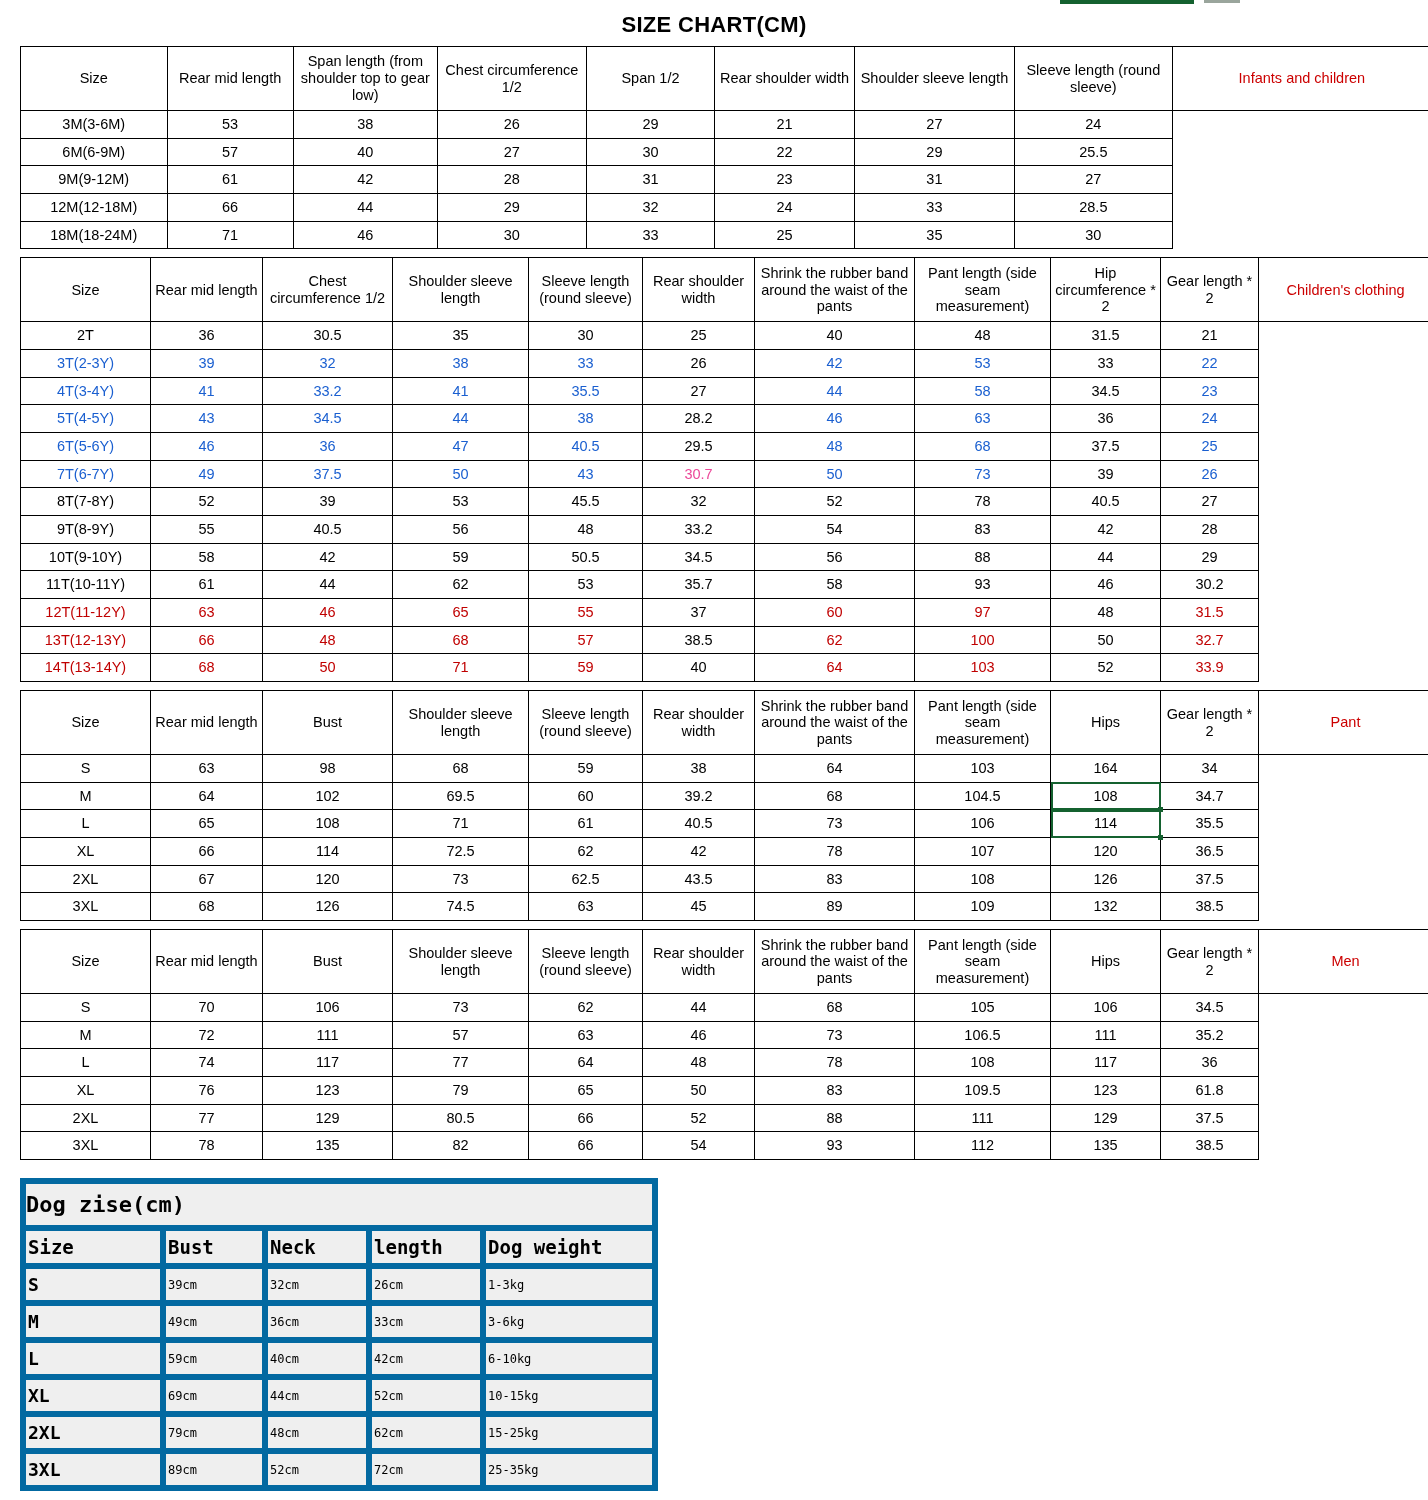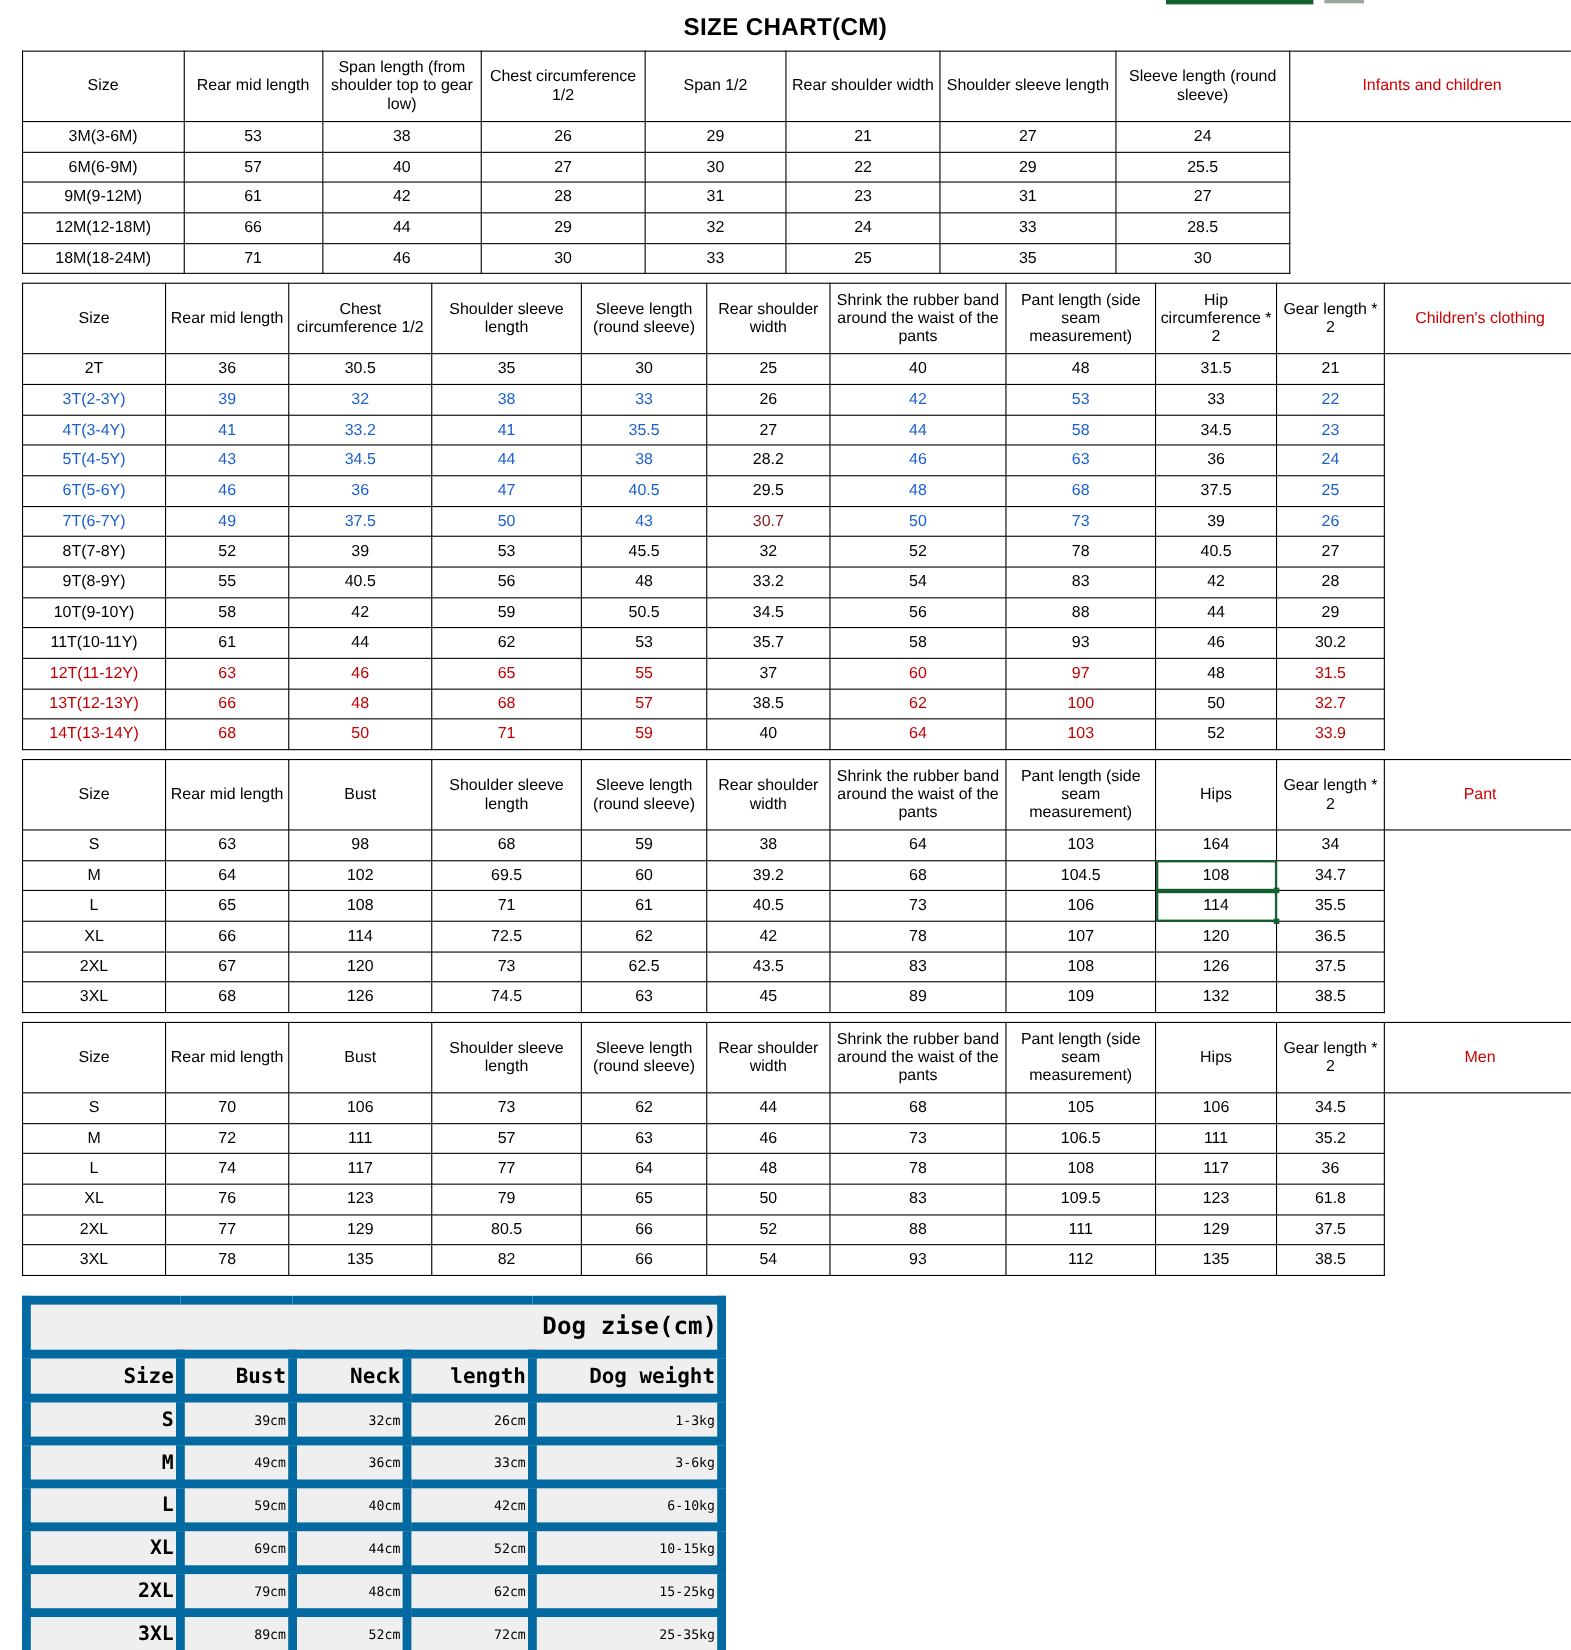--- a/index.html
+++ b/index.html
@@ -92,22 +92,22 @@
     margin-top: 18px;
     width: 632px;
   }
   table.dog {
     border-collapse: collapse;
     width: 632px;
     table-layout: fixed;
     font-family: "DejaVu Sans Mono", monospace;
   }
   table.dog td {
-    border: 8px solid #0369a1;
-    text-align: right;
+    border: 6px solid #0369a1;
+    text-align: left;
     font-size: 17px;
     padding: 5px 2px;
     background: #efefef;
   }
   table.dog td.hdr {
     font-weight: bold;
     font-size: 19px;
   }
   table.dog td.title {
     font-weight: bold;
@@ -300,21 +300,21 @@
         <td>68</td>
         <td style="color:#000">37.5</td>
         <td>25</td>
       </tr>
       <tr class="row-h blue">
         <td>7T(6-7Y)</td>
         <td>49</td>
         <td>37.5</td>
         <td>50</td>
         <td>43</td>
-        <td style="color:#7f1d1d">30.7</td>
+        <td style="color:#ec4899">30.7</td>
         <td>50</td>
         <td>73</td>
         <td style="color:#000">39</td>
         <td>26</td>
       </tr>
       <tr class="row-h">
         <td>8T(7-8Y)</td>
         <td>52</td>
         <td>39</td>
         <td>53</td>

